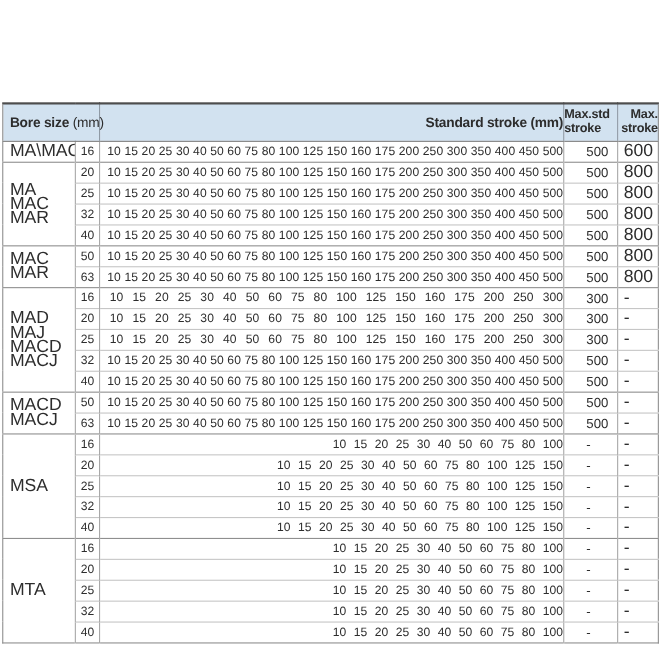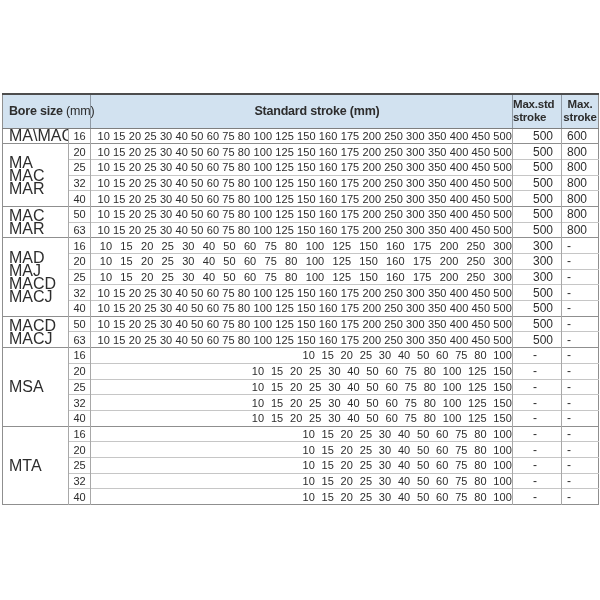--- a/index.html
+++ b/index.html
@@ -22,33 +22,33 @@
     background:var(--header-bg);
     height:34px;
     font-size:12.5px;
     letter-spacing:-0.2px;
     border-bottom:1px solid #7f7f7f;
     vertical-align:middle;
     white-space:nowrap;
   }
   th.h-bore{text-align:left;padding-left:6px;font-weight:normal;}
   th.h-bore b{font-weight:bold;}
-  th.h-stroke{text-align:center;font-weight:bold;border-left:1px solid #8f9aa5;padding-left:31px;}
+  th.h-stroke{text-align:right;font-weight:bold;border-left:1px solid #8f9aa5;padding-left:31px;}
   th.h-maxstd{text-align:left;padding-right:3px;font-weight:bold;font-size:11.5px;
     line-height:13px;border-left:1px solid #8f9aa5;}
-  th.h-max{text-align:center;font-weight:bold;font-size:11.5px;line-height:13px;
+  th.h-max{text-align:right;font-weight:bold;font-size:11.5px;line-height:13px;
     border-left:1px solid #8f9aa5;}
   tbody td{height:15.7px;vertical-align:middle;white-space:nowrap;overflow:hidden;}
   td.label-cell{padding-left:6px;font-size:16px;line-height:13px;vertical-align:middle;}
   td.bore-cell{text-align:center;font-size:11px;
     border-left:1px solid var(--border-col);border-right:1px solid var(--border-col);}
   td.stroke-cell{padding-left:4px;font-size:11px;letter-spacing:0.1px;text-align:right;}
   td.maxstd-cell{padding-left:20px;font-size:12px;
     border-left:1px solid var(--border-col);border-right:1px solid var(--border-col);}
-  td.max-cell{padding-left:5px;font-size:12px;}
+  td.max-cell{padding-left:5px;font-size:16px;}
   .ws-none{word-spacing:0;}
   .ws-mid{word-spacing:5px;}
   .ws-short{word-spacing:3.5px;}
   tr.inner-row td{border-top:1px solid var(--border-row);}
   tr.group-start td{border-top:1px solid var(--border-group);}
 </style>
 </head>
 <body>
 
 <div class="page">

